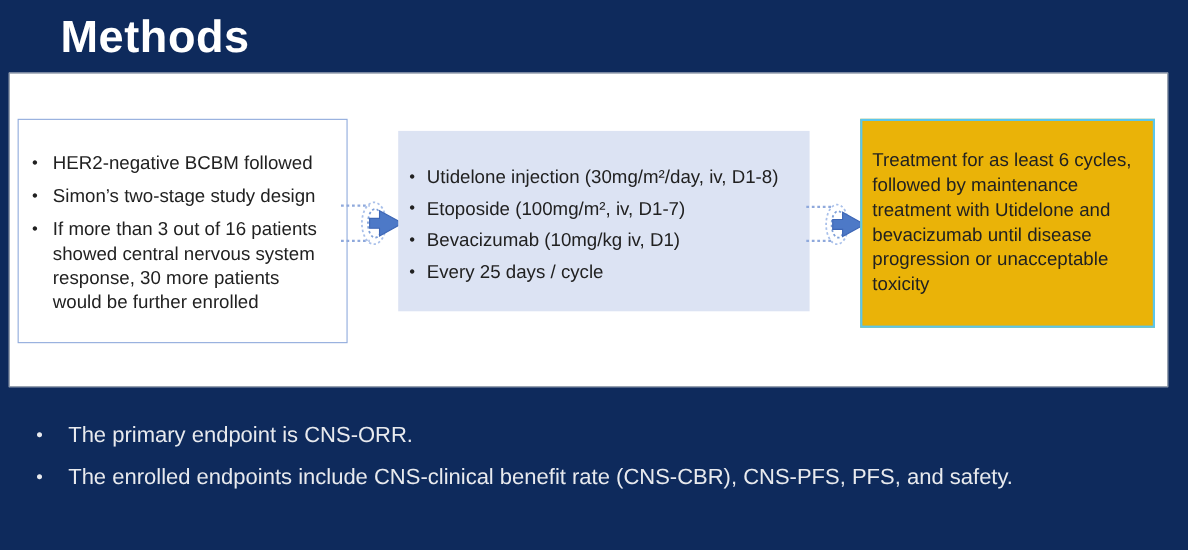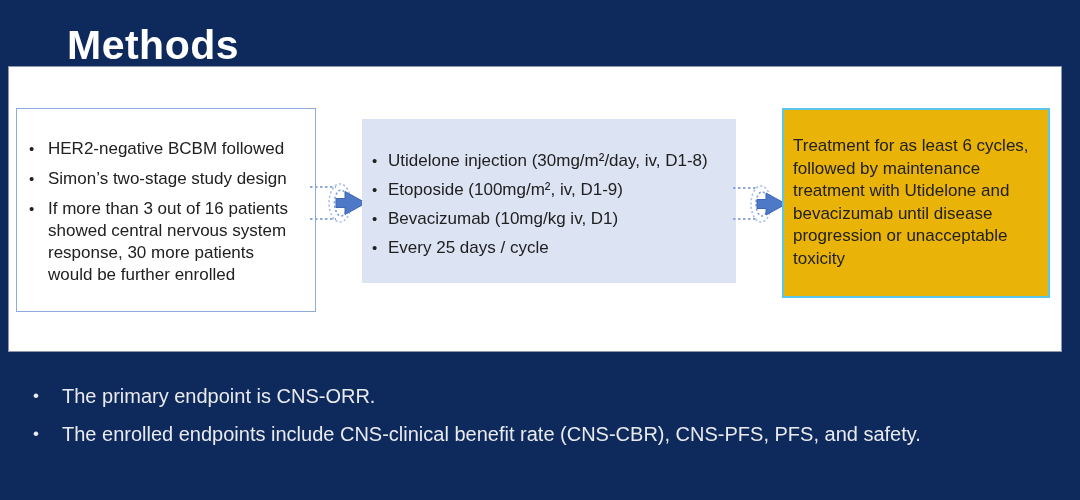--- a/index.html
+++ b/index.html
@@ -2,21 +2,21 @@
 <html><head>
 <meta charset="utf-8">
 <style>
   html,body { margin:0; padding:0; background:#0e2a5c; }
   .slide {
     position:relative; width:1080px; height:500px; overflow:hidden;
     background:#0e2a5c;
     font-family:"Liberation Sans", sans-serif;
   }
   .title {
-    position:absolute; left:55px; top:10px; margin:12px;
+    position:absolute; left:55px; top:10px; margin:0;
     font-size:41px; font-weight:bold; color:#ffffff; letter-spacing:0.5px;
   }
   .panel {
     position:absolute; left:8px; top:66px; width:1054px; height:286px;
     background:#ffffff; border:1px solid #8d98a8; box-sizing:border-box;
   }
   .box { position:absolute; box-sizing:border-box; color:#212121; }
   .box1 {
     left:16px; top:108px; width:300px; height:204px;
     background:#ffffff; border:1.5px solid #8faadc;
@@ -82,21 +82,21 @@
     <path d="M27 18.5 L36 18.5 L36 11.5 L57 23 L36 34.5 L36 27.5 L27 27.5 Z" fill="#4d79c7" stroke="#3d66b5" stroke-width="1"></path>
   </svg>
 
   <div class="box box2">
     <div class="bullet">
       <span class="dot">•</span>
       <span class="txt">Utidelone injection (30mg/m²/day, iv, D1-8)</span>
     </div>
     <div class="bullet">
       <span class="dot">•</span>
-      <span class="txt">Etoposide (100mg/m², iv, D1-9)</span>
+      <span class="txt">Etoposide (100mg/m², iv, D1-7)</span>
     </div>
     <div class="bullet">
       <span class="dot">•</span>
       <span class="txt">Bevacizumab (10mg/kg iv, D1)</span>
     </div>
     <div class="bullet">
       <span class="dot">•</span>
       <span class="txt">Every 25 days / cycle</span>
     </div>
   </div>

